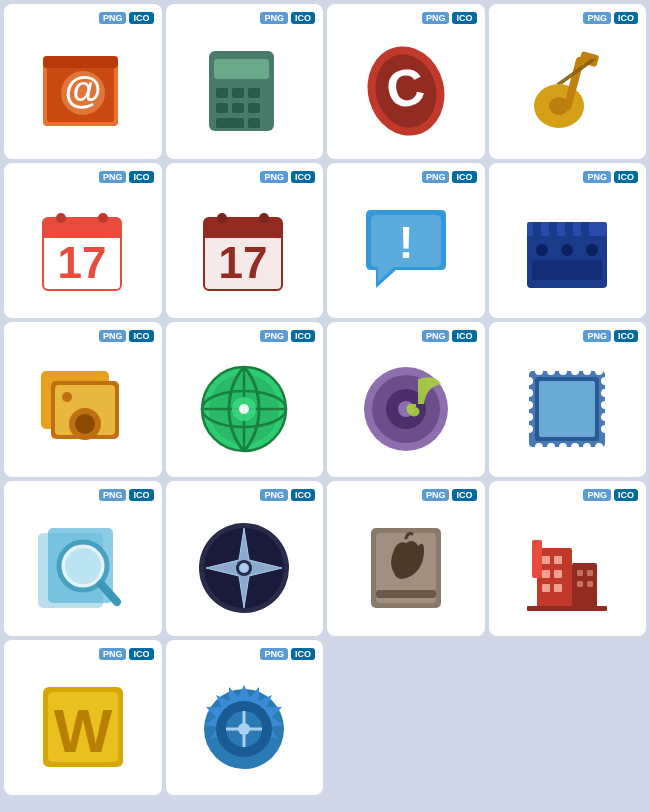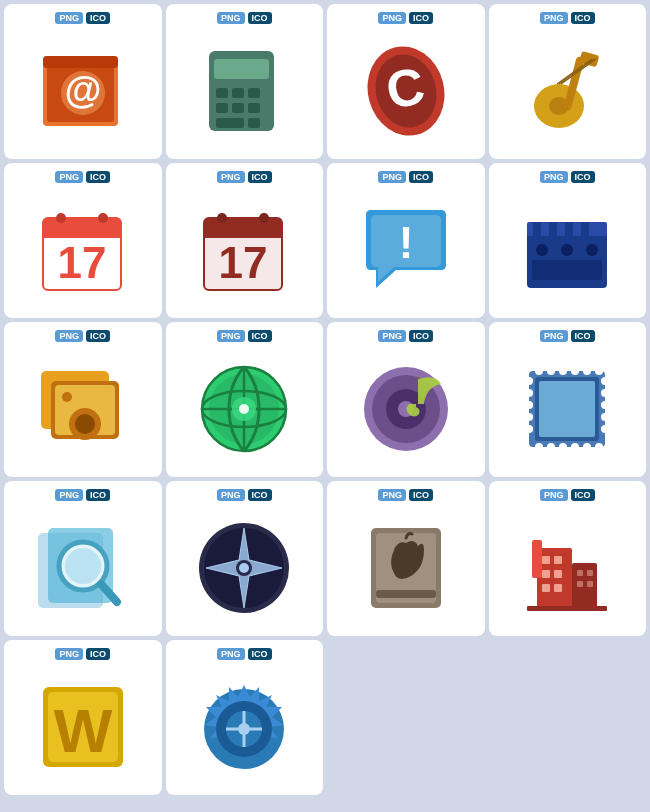--- a/index.html
+++ b/index.html
@@ -14,39 +14,39 @@
       grid-template-columns: repeat(4, 1fr);
       gap: 4px;
       padding: 4px;
     }
     .icon-cell {
       background: white;
       border-radius: 8px;
       padding: 8px;
       display: flex;
       flex-direction: column;
-      align-items: center;
+      align-items: flex-end;
       position: relative;
       min-height: 155px;
     }
     .badges {
       display: flex;
       gap: 3px;
       margin-bottom: 6px;
       z-index: 2;
     }
     .badge {
       font-size: 9px;
       font-weight: bold;
       padding: 1px 4px;
       border-radius: 3px;
       color: white;
     }
     .badge-png { background: #5b9bd5; }
-    .badge-ico { background: #0c4a6e; }
+    .badge-ico { background: #0369a1; }
     .icon-area {
       width: 100%;
       flex: 1;
       display: flex;
       align-items: center;
       justify-content: center;
     }
     .icon-area svg {
       width: 100px;
       height: 100px;

